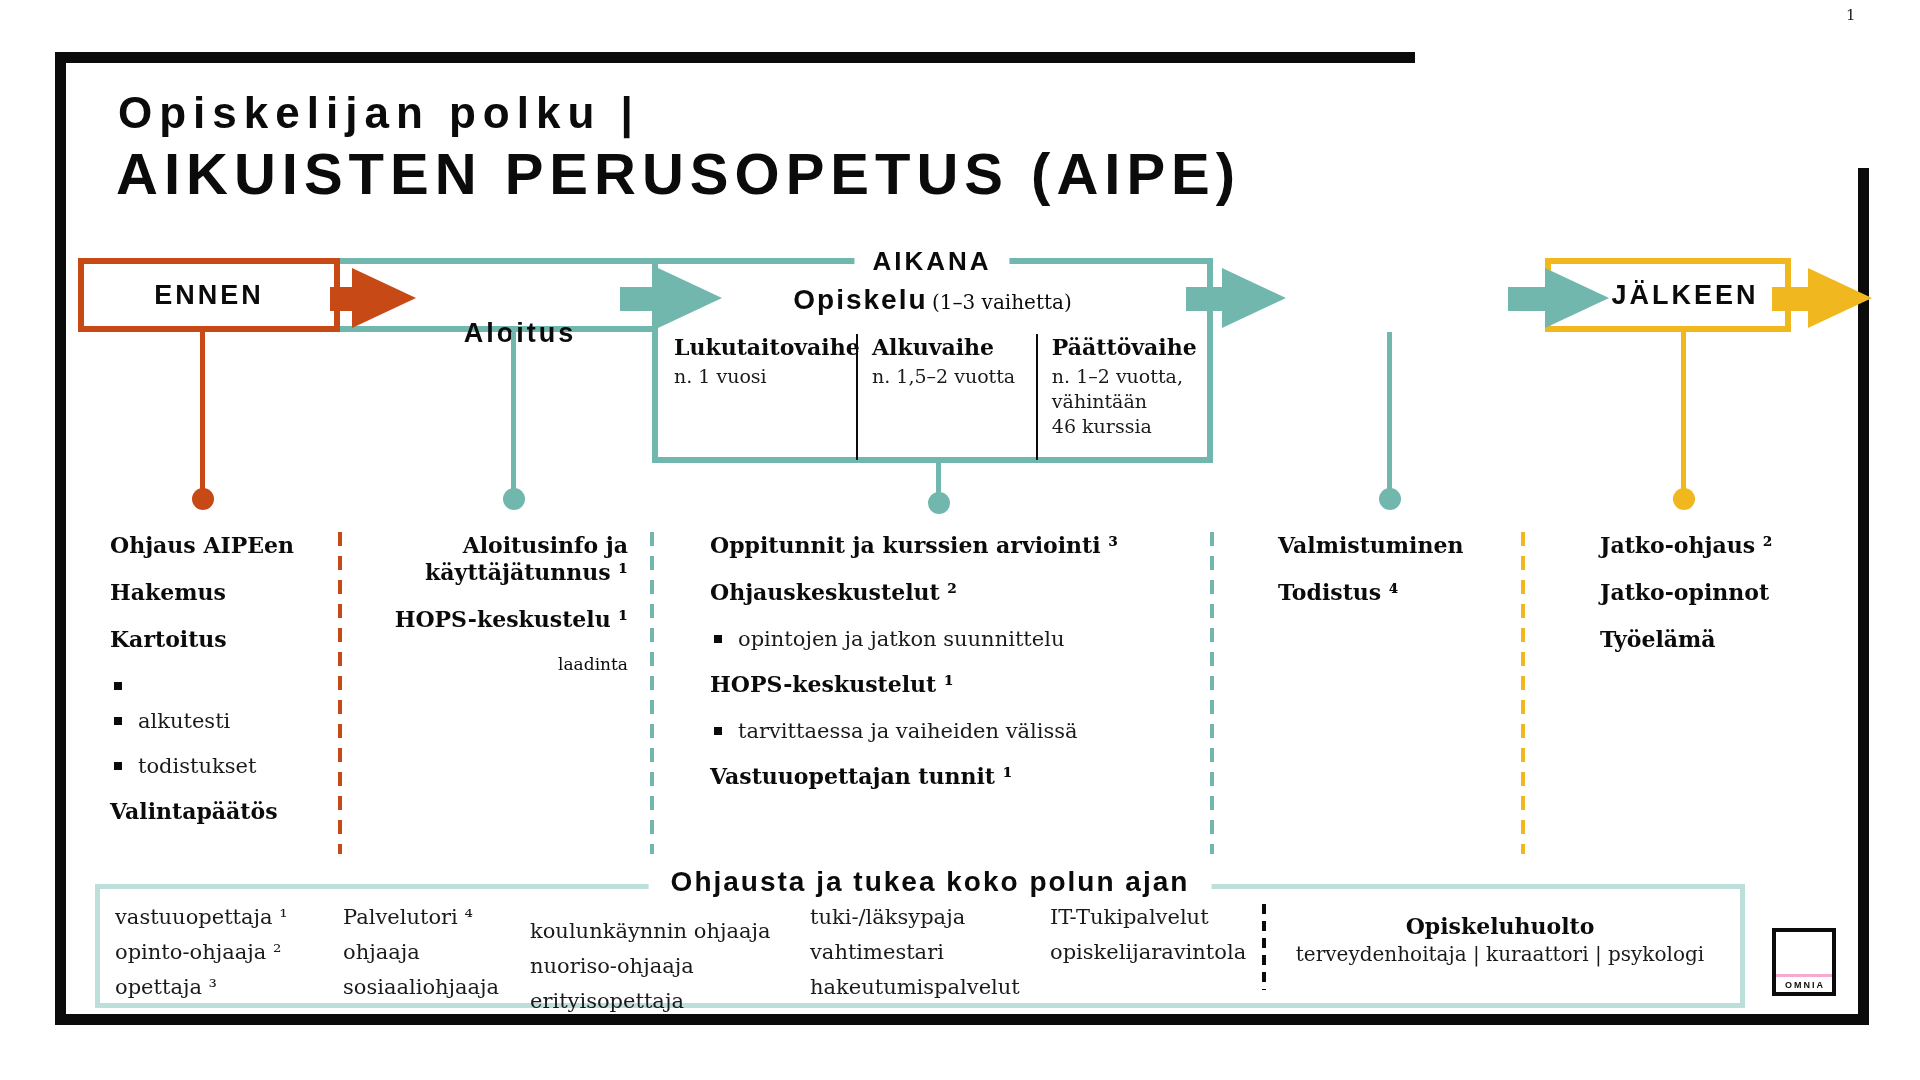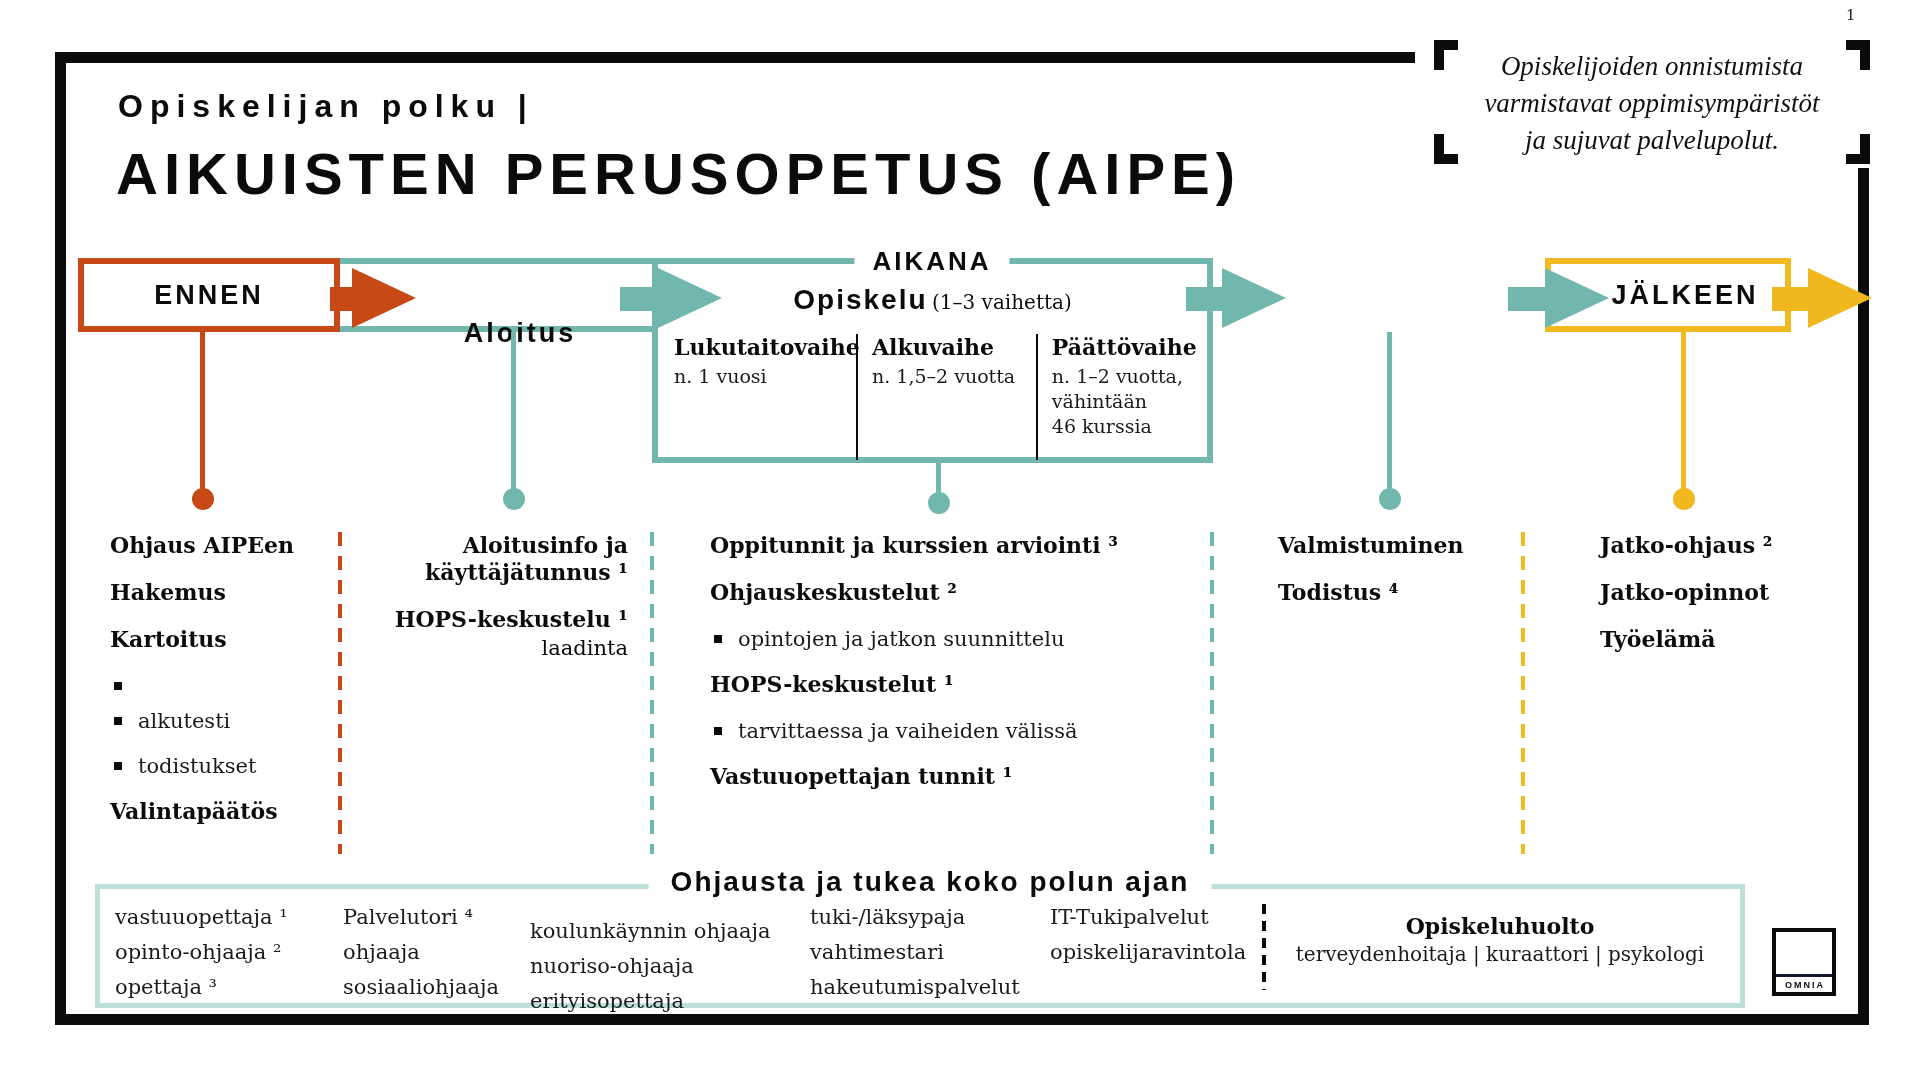--- a/index.html
+++ b/index.html
@@ -13,21 +13,21 @@
   .canvas{position:relative;width:1920px;height:1080px;background:#fff;overflow:hidden;}
   .abs{position:absolute;}
 
   
   .bar{position:absolute;background:#0b0b0b;}
 
   
   .pagenum{font-family:"DejaVu Serif",serif;font-size:15px;color:#222;}
 
   
-  .title1{font-weight:bold;font-size:32px;letter-spacing:7px;color:#0b0b0b;}
+  .title1{font-weight:bold;font-size:44px;letter-spacing:7px;color:#0b0b0b;}
   .title2{font-weight:bold;font-size:58px;letter-spacing:6px;color:#0b0b0b;white-space:nowrap;}
 
   
   .quote{width:436px;text-align:center;font-family:"Liberation Serif",serif;font-style:italic;font-size:27px;line-height:37px;color:#111;}
   .crn{position:absolute;width:24px;height:30px;}
   .crn.tl{border-top:10px solid #0b0b0b;border-left:10px solid #0b0b0b;}
   .crn.tr{border-top:10px solid #0b0b0b;border-right:10px solid #0b0b0b;}
   .crn.bl{border-bottom:10px solid #0b0b0b;border-left:10px solid #0b0b0b;}
   .crn.br{border-bottom:10px solid #0b0b0b;border-right:10px solid #0b0b0b;}
 
@@ -58,64 +58,53 @@
   
   .vdash{position:absolute;width:4px;}
   .dash-red{background:repeating-linear-gradient(to bottom,var(--red) 0 14px,transparent 14px 24px);}
   .dash-teal{background:repeating-linear-gradient(to bottom,var(--teal) 0 14px,transparent 14px 24px);}
   .dash-yellow{background:repeating-linear-gradient(to bottom,var(--yellow) 0 14px,transparent 14px 24px);}
   .dash-black{background:repeating-linear-gradient(to bottom,#0b0b0b 0 10px,transparent 10px 17px);}
 
   
   .col{position:absolute;top:532px;font-family:"DejaVu Serif",serif;color:#0b0b0b;}
   .h-item{font-weight:bold;font-size:22px;line-height:27px;margin-bottom:20px;}
-  .sub-item{font-weight:normal;font-size:21px;line-height:27px;margin-top:2px;}
+  .sub-item{font-weight:normal;font-size:17px;line-height:27px;margin-top:18px;}
   .b-item{display:flex;font-size:21px;line-height:27px;margin-bottom:18px;color:#1a1a1a;}
   .sq{flex:none;width:8px;height:8px;background:#0b0b0b;margin:9px 16px 0 4px;}
 
   
   .support{position:absolute;left:95px;top:884px;width:1650px;height:124px;border:5px solid var(--teal_light);background:#fff;}
   .support-title{position:absolute;left:930px;top:866px;transform:translateX(-50%);background:#fff;padding:0 22px;
                  font-weight:bold;font-size:28px;letter-spacing:2px;color:#0b0b0b;white-space:nowrap;}
   .slist{position:absolute;top:900px;font-family:"DejaVu Serif",serif;font-size:21px;line-height:35px;color:#1a1a1a;white-space:nowrap;}
   .huolto{position:absolute;left:1270px;top:912px;width:460px;text-align:center;font-family:"DejaVu Serif",serif;color:#0b0b0b;}
   .huolto .ht{font-weight:bold;font-size:22px;line-height:28px;}
   .huolto .hs{font-size:20px;line-height:28px;color:#1a1a1a;}
 
   
   .logo{position:absolute;left:1772px;top:928px;width:64px;height:68px;border:4px solid #0b0b0b;display:flex;flex-direction:column;background:#fff;}
   .logo-top{flex:1;}
-  .logo-band{border-top:3px solid #0f172a;font-weight:bold;font-size:9px;letter-spacing:2px;text-align:center;padding:3px 0 2px 2px;color:#0b0b0b;}
+  .logo-band{border-top:3px solid #f9a8d4;font-weight:bold;font-size:9px;letter-spacing:2px;text-align:center;padding:3px 0 2px 2px;color:#0b0b0b;}
 </style>
 </head>
 <body>
 
 <div class="canvas">
 
   <div class="bar" style="left:55px;top:52px;width:1360px;height:11px;"></div>
   <div class="bar" style="left:55px;top:52px;width:11px;height:973px;"></div>
   <div class="bar" style="left:55px;top:1014px;width:1814px;height:11px;"></div>
   <div class="bar" style="left:1858px;top:168px;width:11px;height:857px;"></div>
 
   <div class="abs pagenum" style="left:1846px;top:6px;">1</div>
 
   <div class="abs title1" style="left:118px;top:88px;">Opiskelijan polku |</div>
   <div class="abs title2" style="left:116px;top:140px;">AIKUISTEN PERUSOPETUS (AIPE)</div>
 
-  <div class="abs" style="left:1434px;top:40px;width:436px;height:124px;">
-    <span class="crn tl" style="left:0;top:0;"></span>
-    <span class="crn tr" style="right:0;top:0;"></span>
-    <span class="crn bl" style="left:0;bottom:0;"></span>
-    <span class="crn br" style="right:0;bottom:0;"></span>
-    <div class="quote" style="position:absolute;left:0;top:8px;">
-      <div>Opiskelijoiden onnistumista</div>
-      <div>varmistavat oppimisympäristöt</div>
-      <div>ja sujuvat palvelupolut.</div>
-    </div>
-  </div>
 
   <div class="tbox" style="left:78px;width:262px;border:6px solid var(--red);">ENNEN</div>
 
   <div class="seg-line" style="left:340px;top:258px;width:315px;"></div>
   <div class="seg-line" style="left:340px;top:326px;width:315px;"></div>
   <div class="abs" style="left:400px;top:258px;width:240px;height:74px;display:flex;align-items:center;justify-content:center;font-weight:bold;font-size:27px;letter-spacing:3px;color:#0b0b0b;margin-top:38px;">Aloitus</div>
 
   <div class="opiskelu-box"></div>
   <div class="aikana">AIKANA</div>
   <div class="opiskelu-head">

